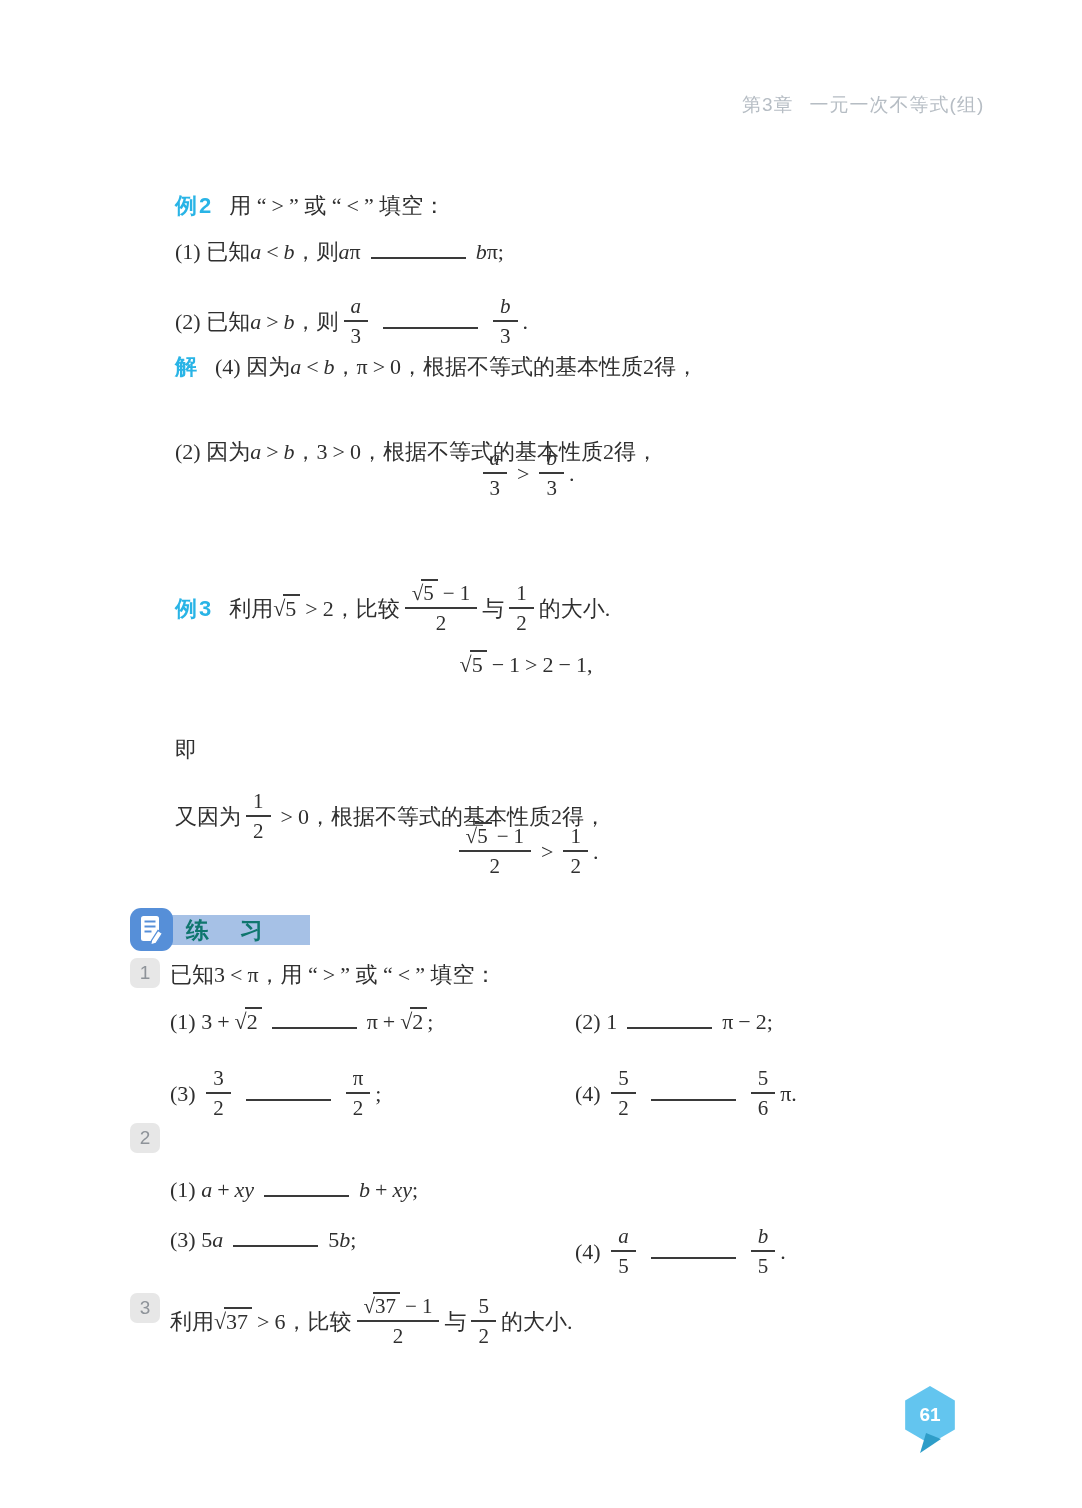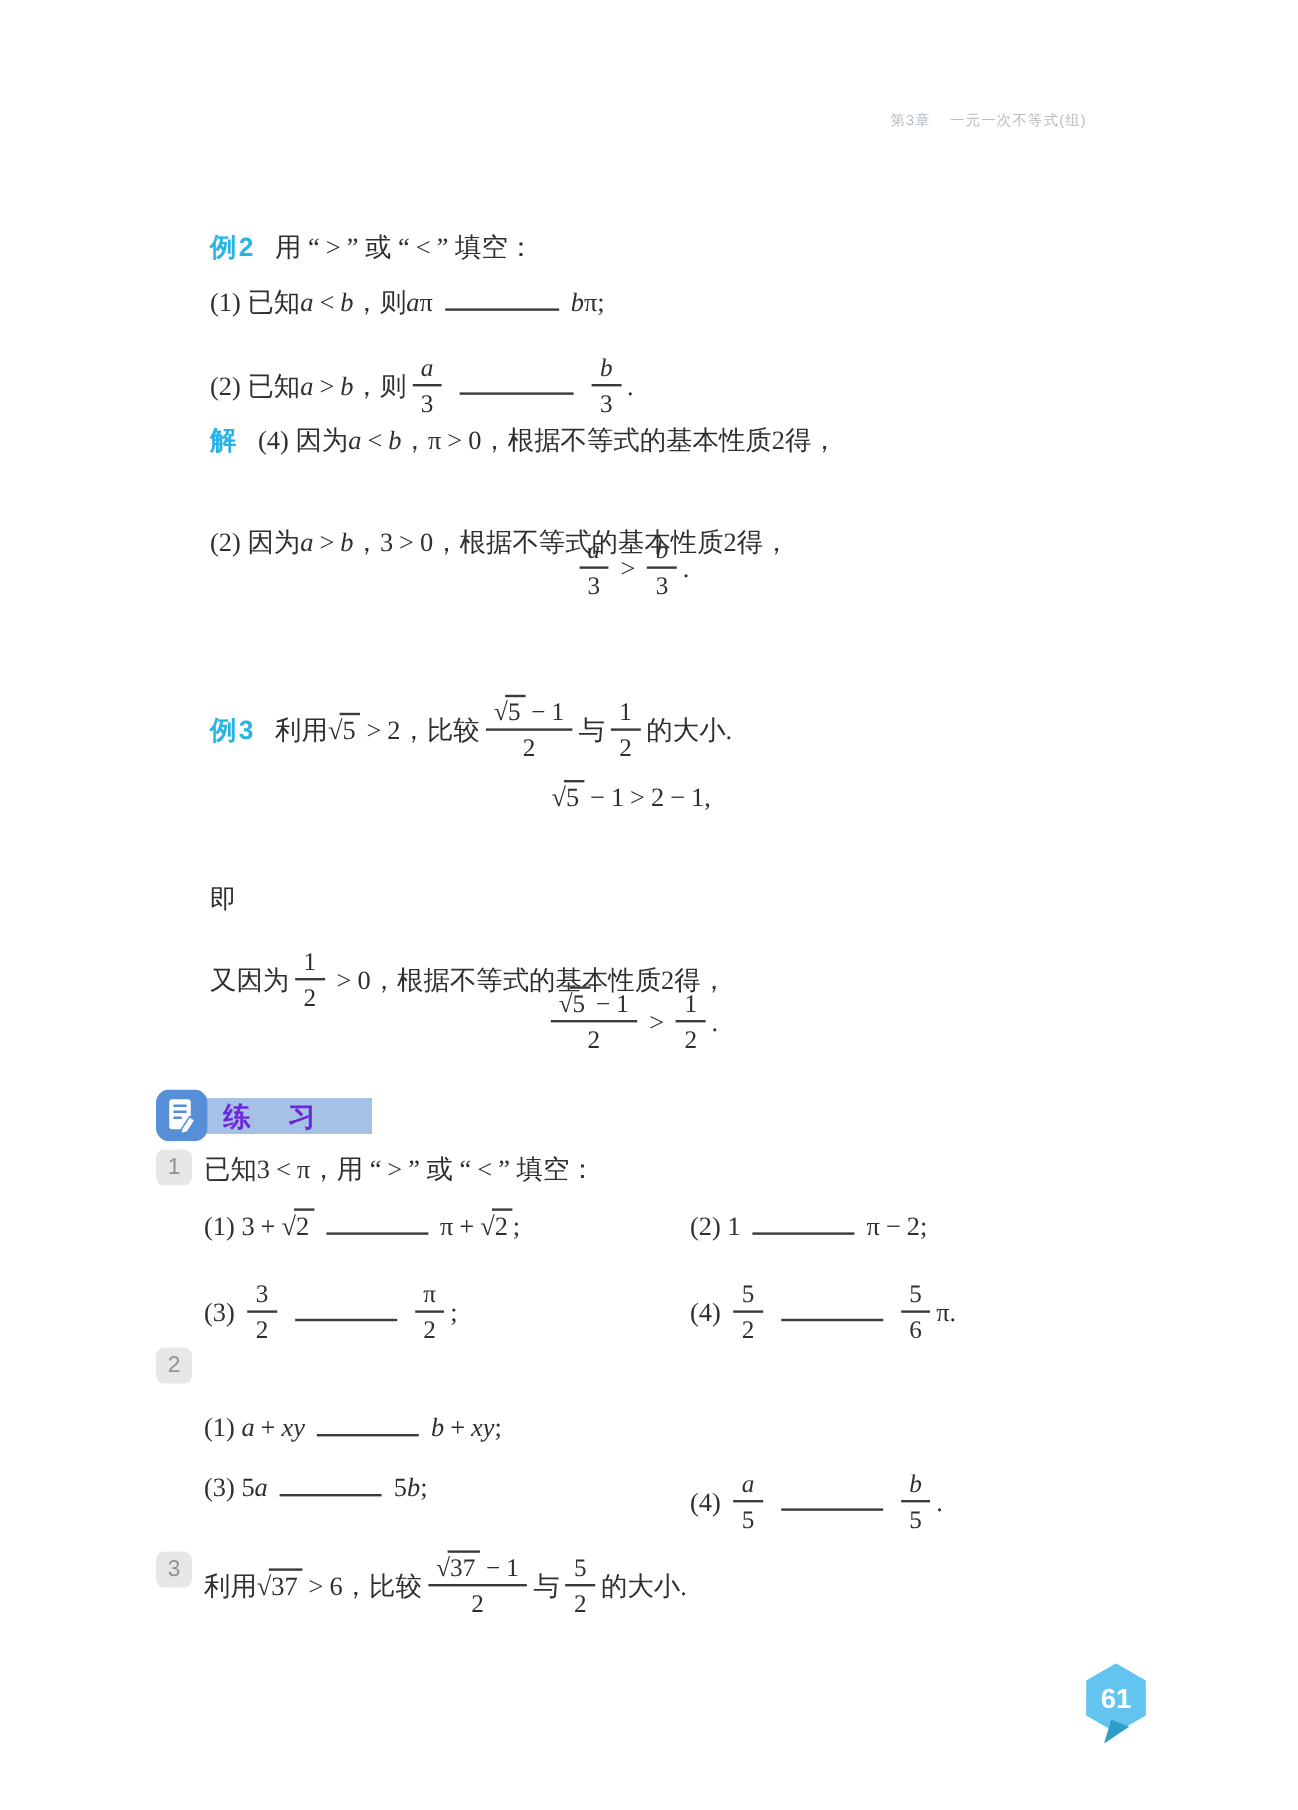--- a/index.html
+++ b/index.html
@@ -3,21 +3,21 @@
 <meta charset="utf-8">
 <style>
   html,body { margin:0; padding:0; }
   body {
     width:1082px; height:1508px; background:#ffffff; position:relative;
     font-family:"Liberation Serif","DejaVu Serif",serif; color:#2f2f2f;
     overflow:hidden;
   }
   .page-header {
     position:absolute; top:92px; left:742px;
-    color:#b6bdc4; font-size:12px; font-family:"Liberation Sans","DejaVu Sans",sans-serif;
+    color:#b6bdc4; font-size:19px; font-family:"Liberation Sans","DejaVu Sans",sans-serif;
     letter-spacing:1px; white-space:nowrap;
   }
   .page-header .chap { margin-right:16px; }
   .main { position:absolute; left:130px; top:0; width:792px; height:1508px; }
   .line { position:absolute; white-space:nowrap; font-size:22px; line-height:30px; }
   .indent { left:45px;margin-top:40px; }
   .sub1 { left:40px; }
   .sub2 { left:445px; }
   .center { left:0; width:100%; text-align:center; }
   .lbl {
@@ -44,28 +44,28 @@
   .badge {
     position:absolute; left:0; width:30px; height:30px; background:#e7e7e7;
     border-radius:7px; color:#8e9399; font-family:"Liberation Sans","DejaVu Sans",sans-serif;
     font-size:19px; display:flex; align-items:center; justify-content:center;
   }
   .prac-header { position:absolute; left:0; width:320px; height:44px; }
   .prac-bar { position:absolute; left:12px; top:7px; width:168px; height:30px; background:#a6c1e6; }
   .prac-icon { position:absolute; left:0; top:0; width:43px; height:43px; display:block; }
   .prac-title {
     position:absolute; left:56px; top:7px; height:30px; line-height:30px;
-    color:#6d28d9; font-weight:bold; font-size:23px; letter-spacing:4px;
+    color:#0f766e; font-weight:bold; font-size:23px; letter-spacing:4px;
     font-family:"Liberation Sans","DejaVu Sans",sans-serif;
   }
   .page-badge {
     position:absolute; left:903px; top:1386px; width:54px; height:58px; background:#63c5ef;
     clip-path:polygon(50% 0, 96% 25%, 96% 75%, 50% 100%, 4% 75%, 4% 25%);
     color:#ffffff; font-family:"Liberation Sans","DejaVu Sans",sans-serif;
-    font-size:23px; font-weight:bold; display:flex; align-items:center; justify-content:center;
+    font-size:19px; font-weight:bold; display:flex; align-items:center; justify-content:center;
   }
   .page-badge-tail {
     position:absolute; left:919px; top:1433px; width:22px; height:20px;
     background:#2e9dc8; clip-path:polygon(5% 100%, 32% 0%, 100% 30%);
   }
 </style>
 </head>
 <body>
 
 <div class="page-header">

